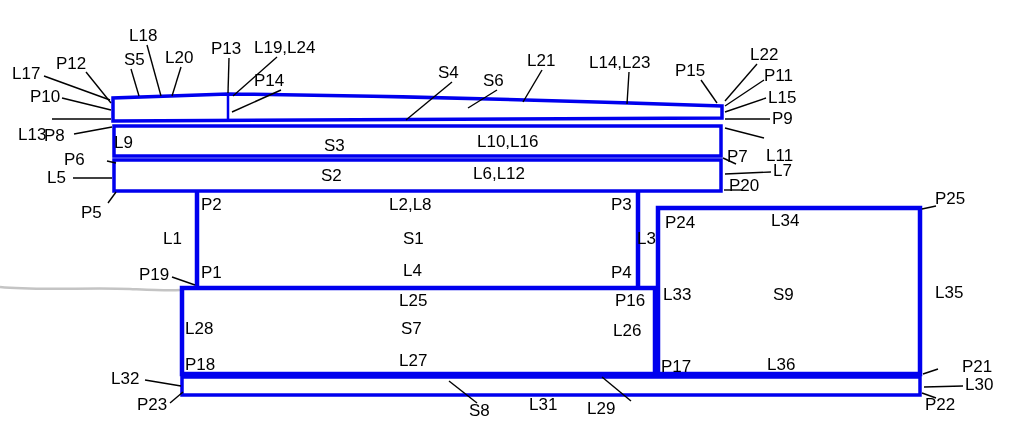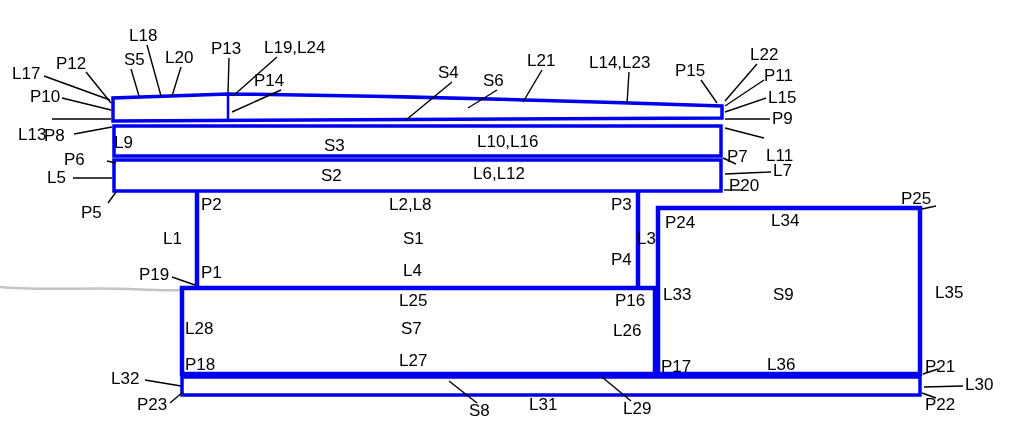--- a/index.html
+++ b/index.html
@@ -108,21 +108,21 @@
   <span class="lbl" style="left:12px;top:64px">L17</span>
   <span class="lbl" style="left:56px;top:54px">P12</span>
   <span class="lbl" style="left:30px;top:87px">P10</span>
   <span class="lbl" style="left:18px;top:125px">L13</span>
   <span class="lbl" style="left:44px;top:126px">P8</span>
 
   <span class="lbl" style="left:124px;top:50px">S5</span>
   <span class="lbl" style="left:129px;top:26px">L18</span>
   <span class="lbl" style="left:165px;top:48px">L20</span>
   <span class="lbl" style="left:211px;top:39px">P13</span>
-  <span class="lbl" style="left:264px;top:38px">L19,L24</span>
+  <span class="lbl" style="left:254px;top:38px">L19,L24</span>
   <span class="lbl" style="left:254px;top:71px">P14</span>
   <span class="lbl" style="left:438px;top:63px">S4</span>
   <span class="lbl" style="left:483px;top:71px">S6</span>
   <span class="lbl" style="left:527px;top:51px">L21</span>
   <span class="lbl" style="left:589px;top:53px">L14,L23</span>
   <span class="lbl" style="left:675px;top:61px">P15</span>
 
   <span class="lbl" style="left:750px;top:45px">L22</span>
   <span class="lbl" style="left:764px;top:66px">P11</span>
   <span class="lbl" style="left:768px;top:88px">L15</span>
@@ -144,41 +144,41 @@
 
   <span class="lbl" style="left:201px;top:195px">P2</span>
   <span class="lbl" style="left:389px;top:195px">L2,L8</span>
   <span class="lbl" style="left:611px;top:195px">P3</span>
   <span class="lbl" style="left:163px;top:229px">L1</span>
   <span class="lbl" style="left:403px;top:229px">S1</span>
   <span class="lbl" style="left:637px;top:229px">L3</span>
   <span class="lbl" style="left:139px;top:265px">P19</span>
   <span class="lbl" style="left:201px;top:263px">P1</span>
   <span class="lbl" style="left:403px;top:261px">L4</span>
-  <span class="lbl" style="left:611px;top:250px">P4</span>
+  <span class="lbl" style="left:611px;top:263px">P4</span>
 
   <span class="lbl" style="left:665px;top:213px">P24</span>
   <span class="lbl" style="left:771px;top:211px">L34</span>
-  <span class="lbl" style="left:901px;top:189px">P25</span>
+  <span class="lbl" style="left:935px;top:189px">P25</span>
   <span class="lbl" style="left:663px;top:285px">L33</span>
   <span class="lbl" style="left:773px;top:285px">S9</span>
   <span class="lbl" style="left:935px;top:283px">L35</span>
   <span class="lbl" style="left:661px;top:357px">P17</span>
   <span class="lbl" style="left:767px;top:355px">L36</span>
-  <span class="lbl" style="left:925px;top:357px">P21</span>
+  <span class="lbl" style="left:962px;top:357px">P21</span>
 
   <span class="lbl" style="left:399px;top:291px">L25</span>
   <span class="lbl" style="left:615px;top:291px">P16</span>
   <span class="lbl" style="left:185px;top:319px">L28</span>
   <span class="lbl" style="left:401px;top:319px">S7</span>
   <span class="lbl" style="left:613px;top:321px">L26</span>
   <span class="lbl" style="left:185px;top:355px">P18</span>
   <span class="lbl" style="left:399px;top:351px">L27</span>
 
   <span class="lbl" style="left:111px;top:369px">L32</span>
   <span class="lbl" style="left:137px;top:395px">P23</span>
   <span class="lbl" style="left:469px;top:401px">S8</span>
   <span class="lbl" style="left:529px;top:395px">L31</span>
-  <span class="lbl" style="left:623px;top:399px">L29</span>
+  <span class="lbl" style="left:587px;top:399px">L29</span>
   <span class="lbl" style="left:925px;top:395px">P22</span>
   <span class="lbl" style="left:965px;top:375px">L30</span>
 
 </div>
 
 </body></html>

